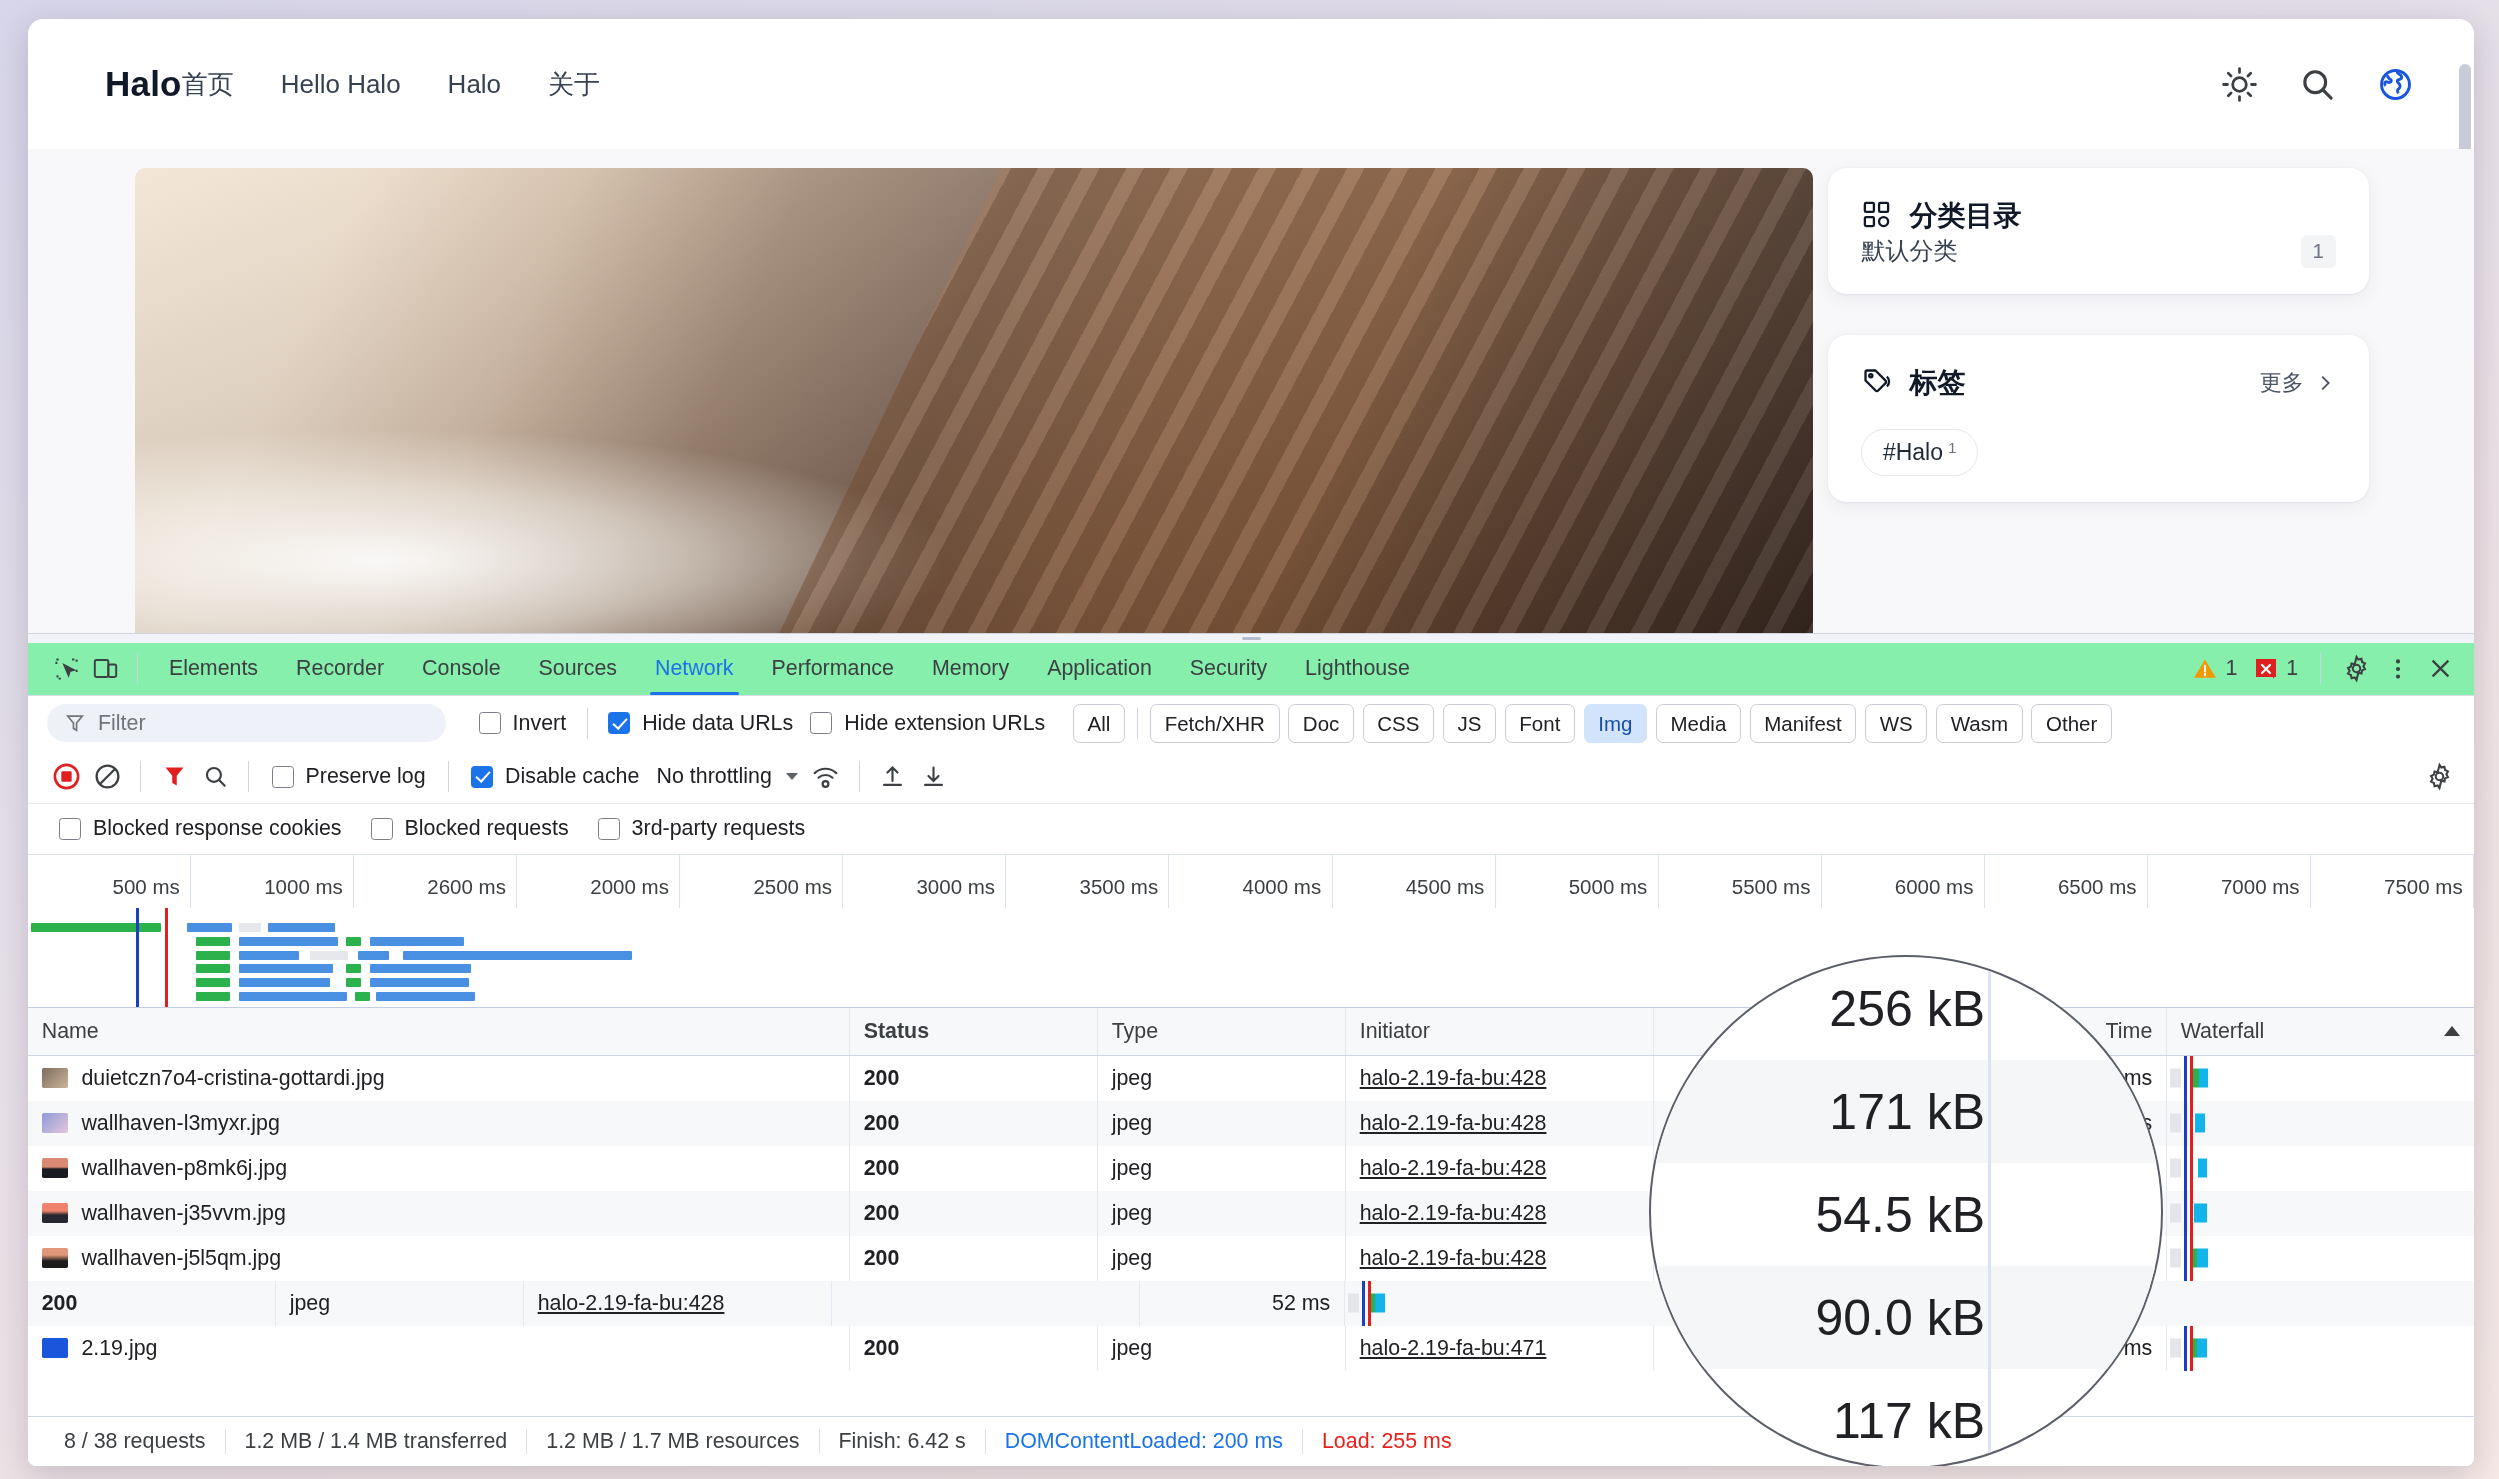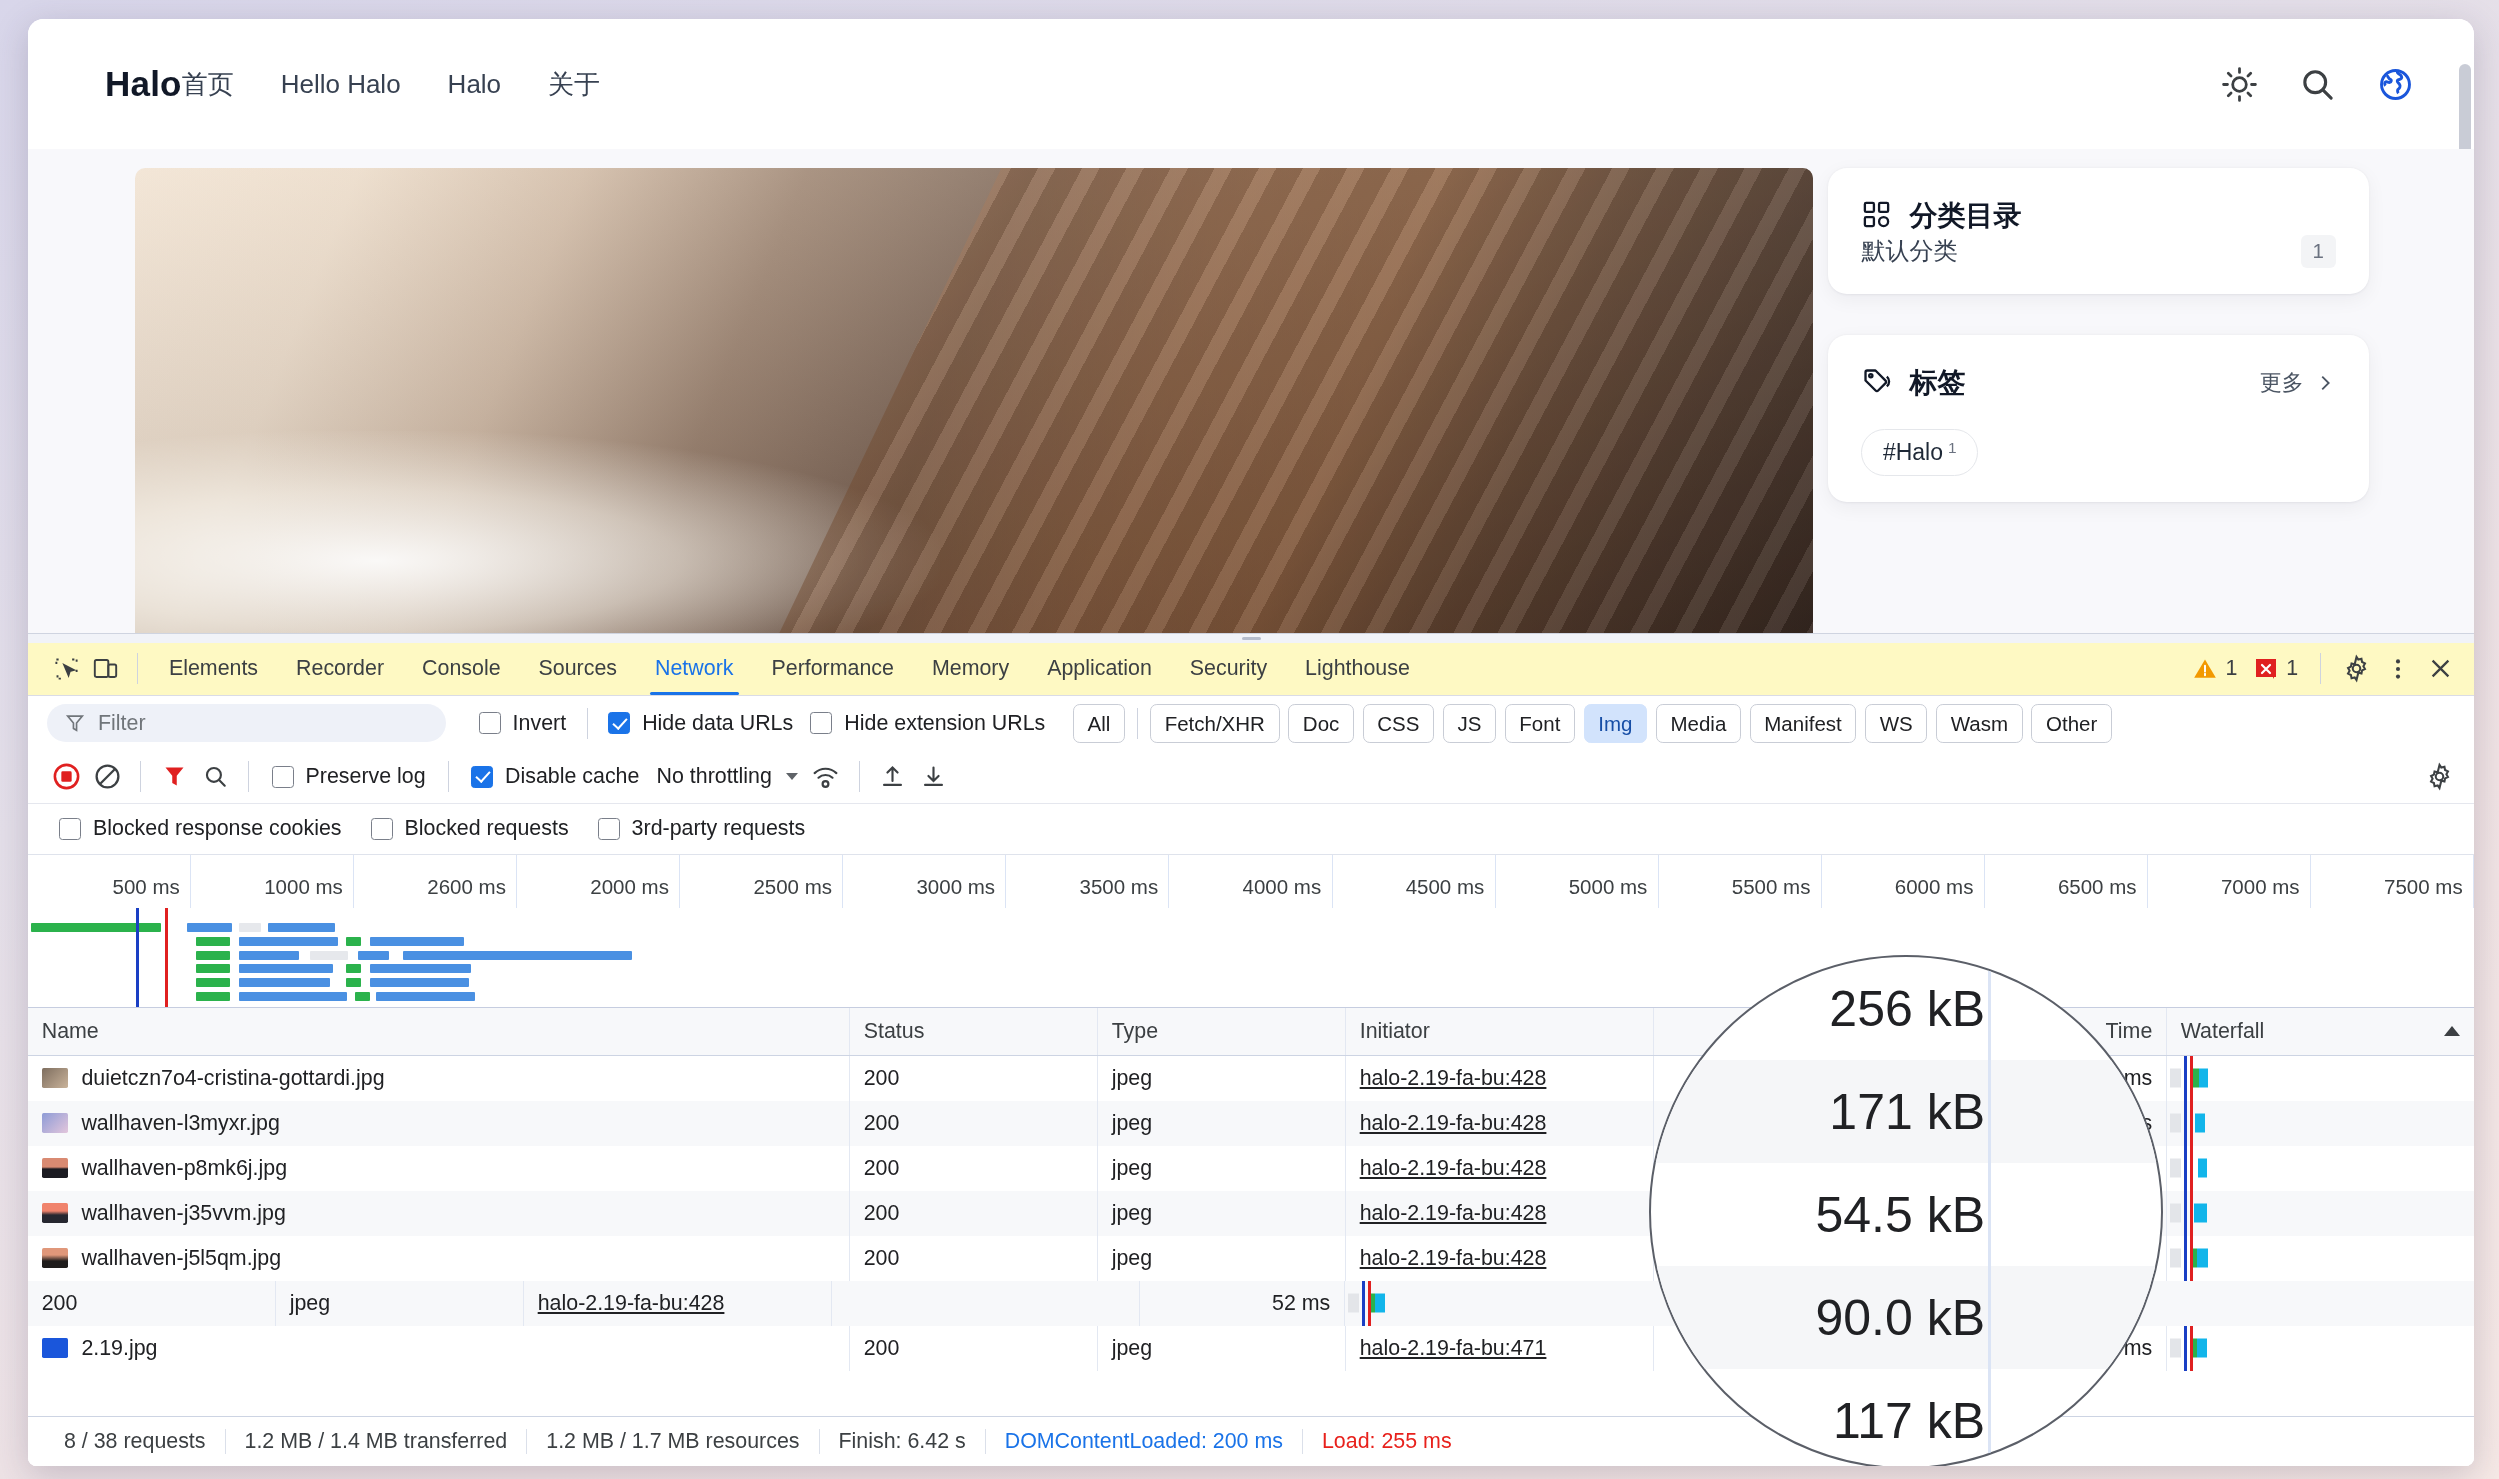--- a/index.html
+++ b/index.html
@@ -89,21 +89,21 @@
   #devtools {
     position:absolute; left:0; right:0; bottom:0; top:614px;
     background:#ffffff; border-top:0.9px solid #cfd4e0;
     display:flex; flex-direction:column;
     font-size: 20.5px; color:#202124;
   }
   #dt-drag { height:8.6px; background:#f1f3f8; position:relative; }
   #dt-drag::after{content:"";position:absolute;left:50%;top:3.4px;width:19px;height:2.6px;margin-left:-9.4px;background:#b6bdcc;border-radius:1.7px;}
   
   #dt-tabbar {
-    height:53px; background:#fef9c3; display:flex; align-items:center;
+    height:53px; background:#86efac; display:flex; align-items:center;
     padding:0 13.7px 0 19px; border-bottom:0.9px solid #dadce6;
   }
   .dt-iconbtn { width:39px;height:39px;display:flex;align-items:center;justify-content:center;cursor:pointer;flex:0 0 auto;}
   .vsep { width:0.9px; height:31px; background:#ced3df; margin:0 12px; flex:0 0 auto;}
   .dt-tab { padding:0 19px; height:53px; line-height:53px; font-size:21.4px; color:#3c4043; cursor:pointer; white-space:nowrap; position:relative;}
   .dt-tab.active { color:#1a73e8; }
   .dt-tab.active::after{content:"";position:absolute;left:13.7px;right:13.7px;bottom:0;height:3.4px;background:#1a73e8;border-radius:1.7px;}
   #dt-tab-right { margin-left:auto; display:flex; align-items:center; gap:3.4px; }
   .badge { display:flex; align-items:center; gap:7.7px; padding:0 6.8px; font-size:21.4px; color:#3c4043; cursor:pointer;}
   
@@ -141,21 +141,21 @@
   #ov-bars { position:absolute; left:0; right:0; top:53px; bottom:0; }
   .ovbar { position:absolute; height:9.4px; border-radius:0.9px; }
   .ovline { position:absolute; top:0; bottom:0; width:2.6px; }
   
   #dt-table { flex:1 1 auto; display:flex; flex-direction:column; overflow:hidden; background:#fff;}
   .trow { display:flex; height:45px; align-items:center; font-size:21.4px; color:#202124;}
   .trow.alt { background:#f7f8fa; }
   .thead { height:48px; background:#f7f8fa; border-bottom:0.9px solid #cdd4e3; color:#3c4043;text-align:center;}
   .cell { padding:0 13.7px; overflow:hidden; white-space:nowrap; border-right:0.9px solid #e3e8f2; height:100%; display:flex; align-items:center;}
   .c-name  { width:822px; gap:13.7px; }
-  .c-status{ width:248px; }
+  .c-status{ width:248px;font-weight:bold; }
   .c-type  { width:248px; }
   .c-init  { width:308px; }
   .c-size  { width:308px; justify-content:flex-end;}
   .c-time  { width:205px; justify-content:flex-end;}
   .c-water { flex:1 1 auto; border-right:none; position:relative;}
   .thumb { width:26px;height:20.5px;border-radius:1.7px;flex:0 0 auto; background:#9aa;}
   .ilink { color:#202124; text-decoration:underline; cursor:pointer;}
   .sortarrow { margin-left:auto; width:0;height:0;border-left:8.6px solid transparent;border-right:8.6px solid transparent;border-bottom:10.3px solid #3c4043;}
   .wf { position:absolute; top:50%; transform:translateY(-50%); height:19px; }
   .wf-grey { background:#e3e5e9; }

